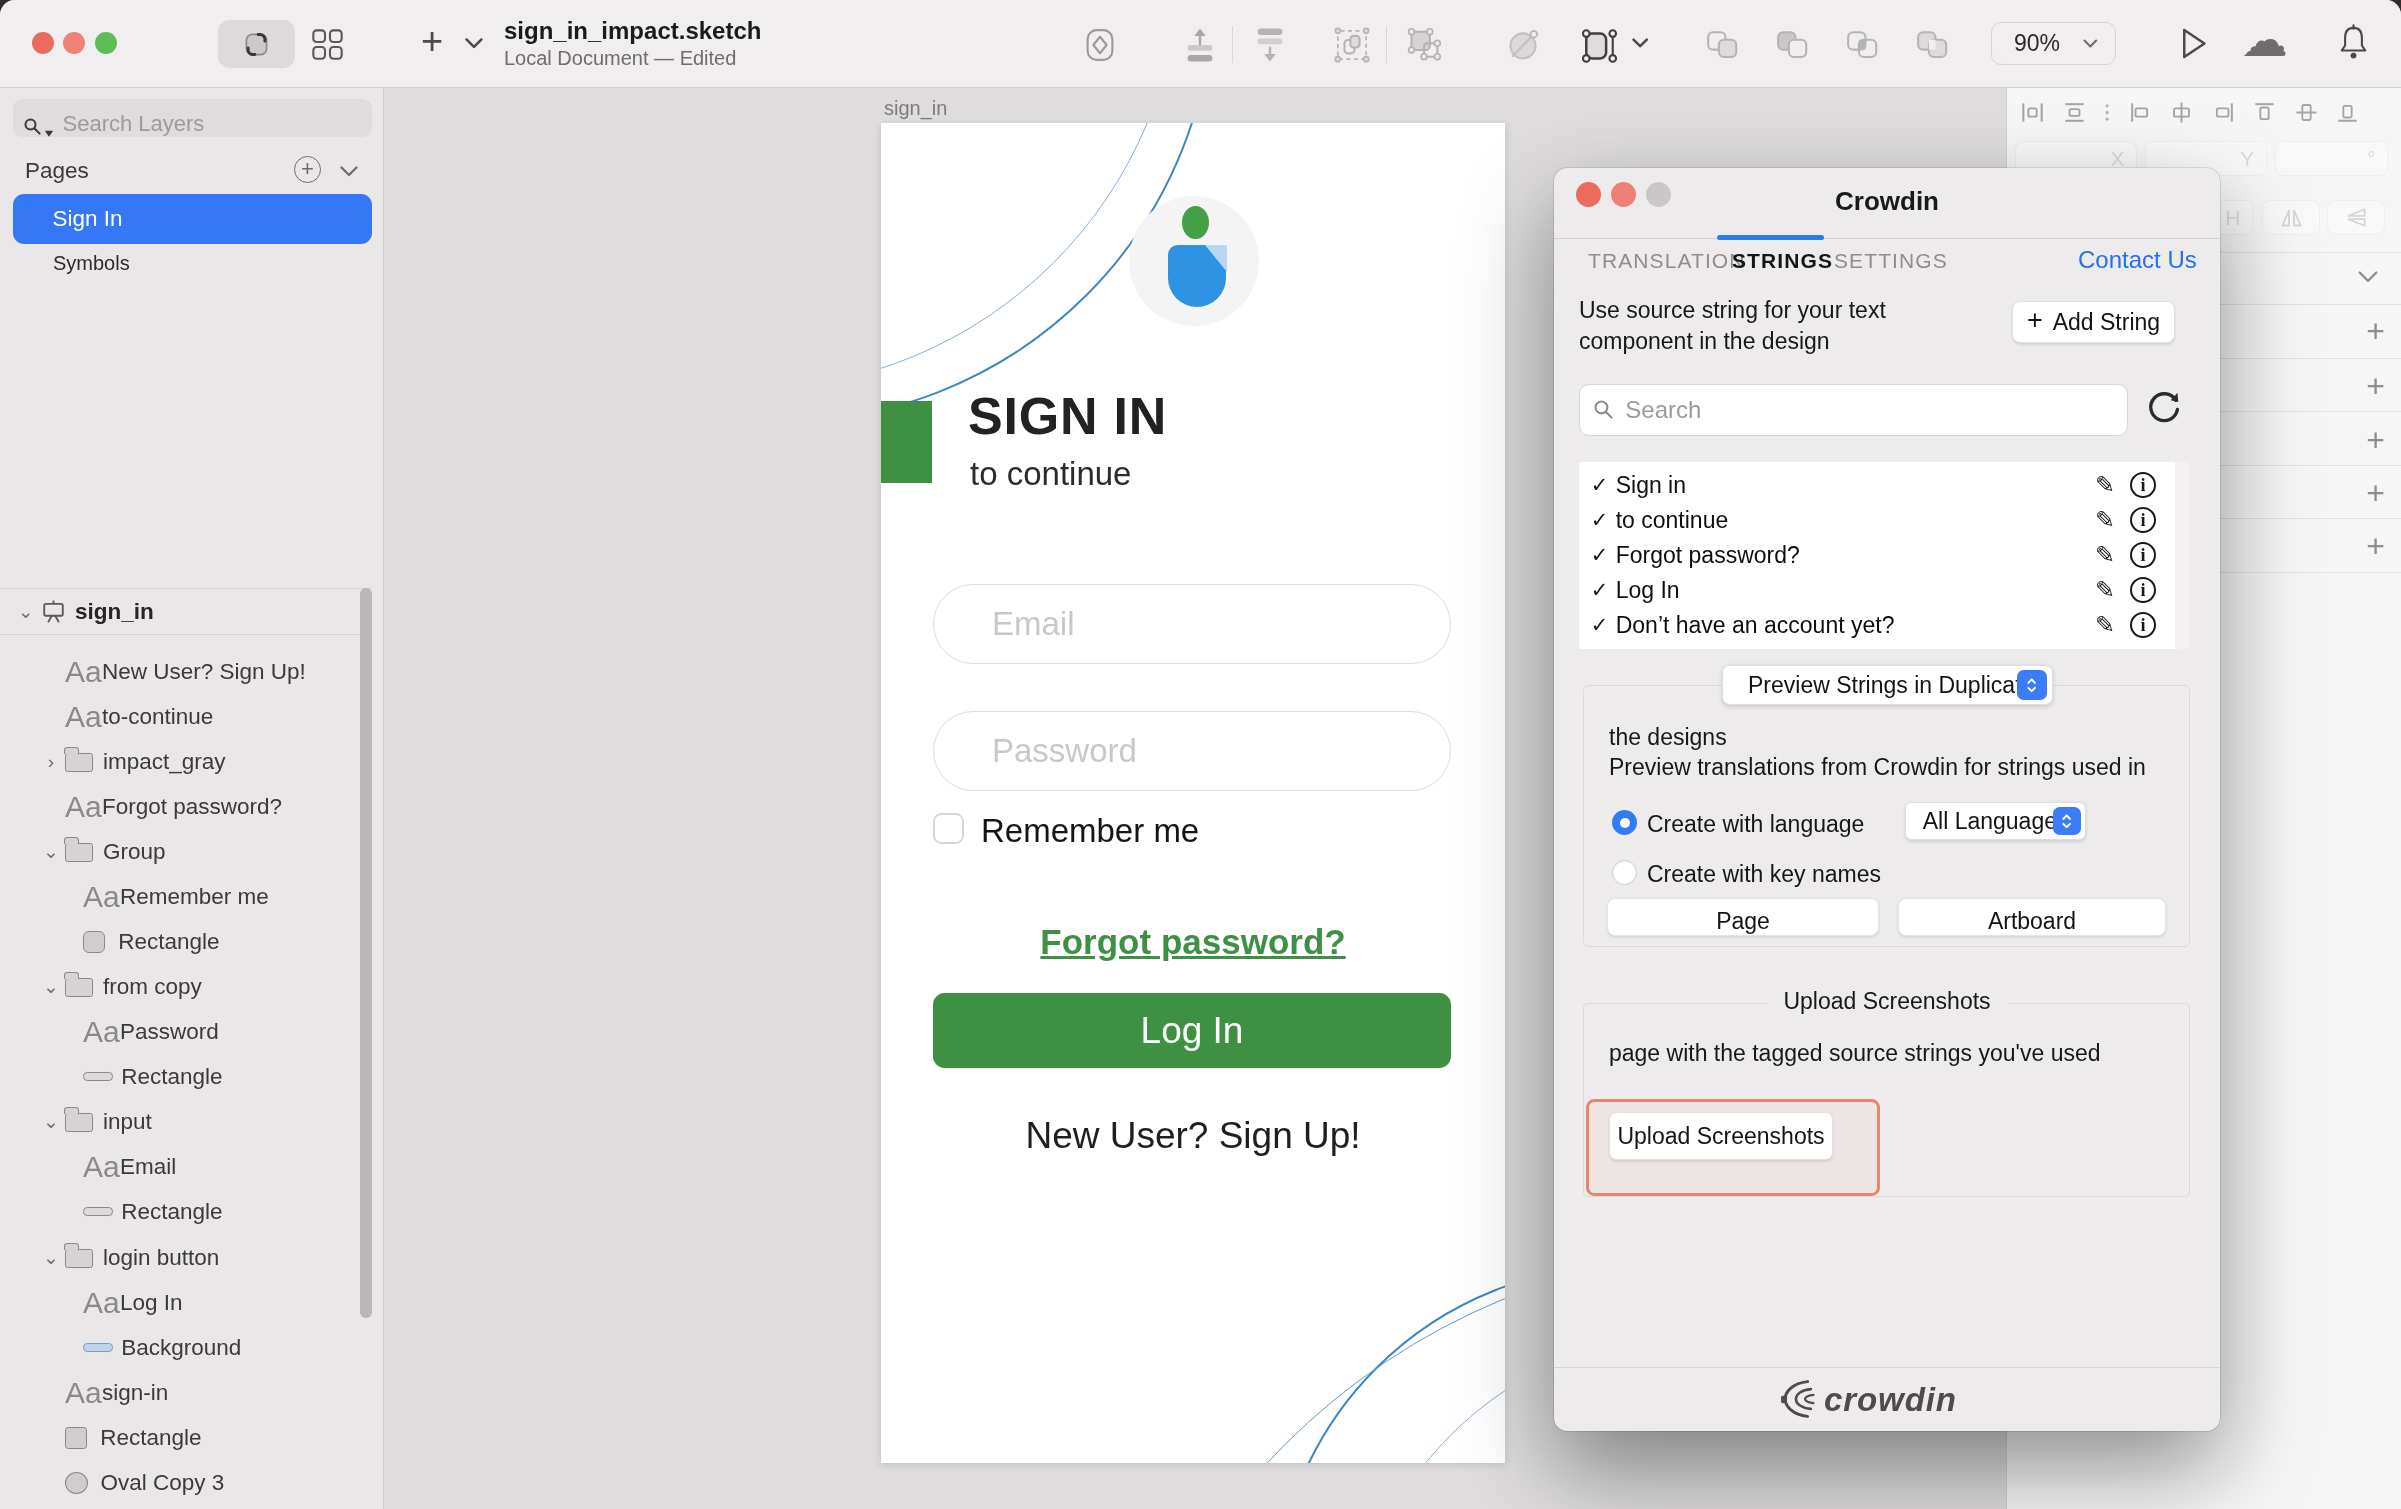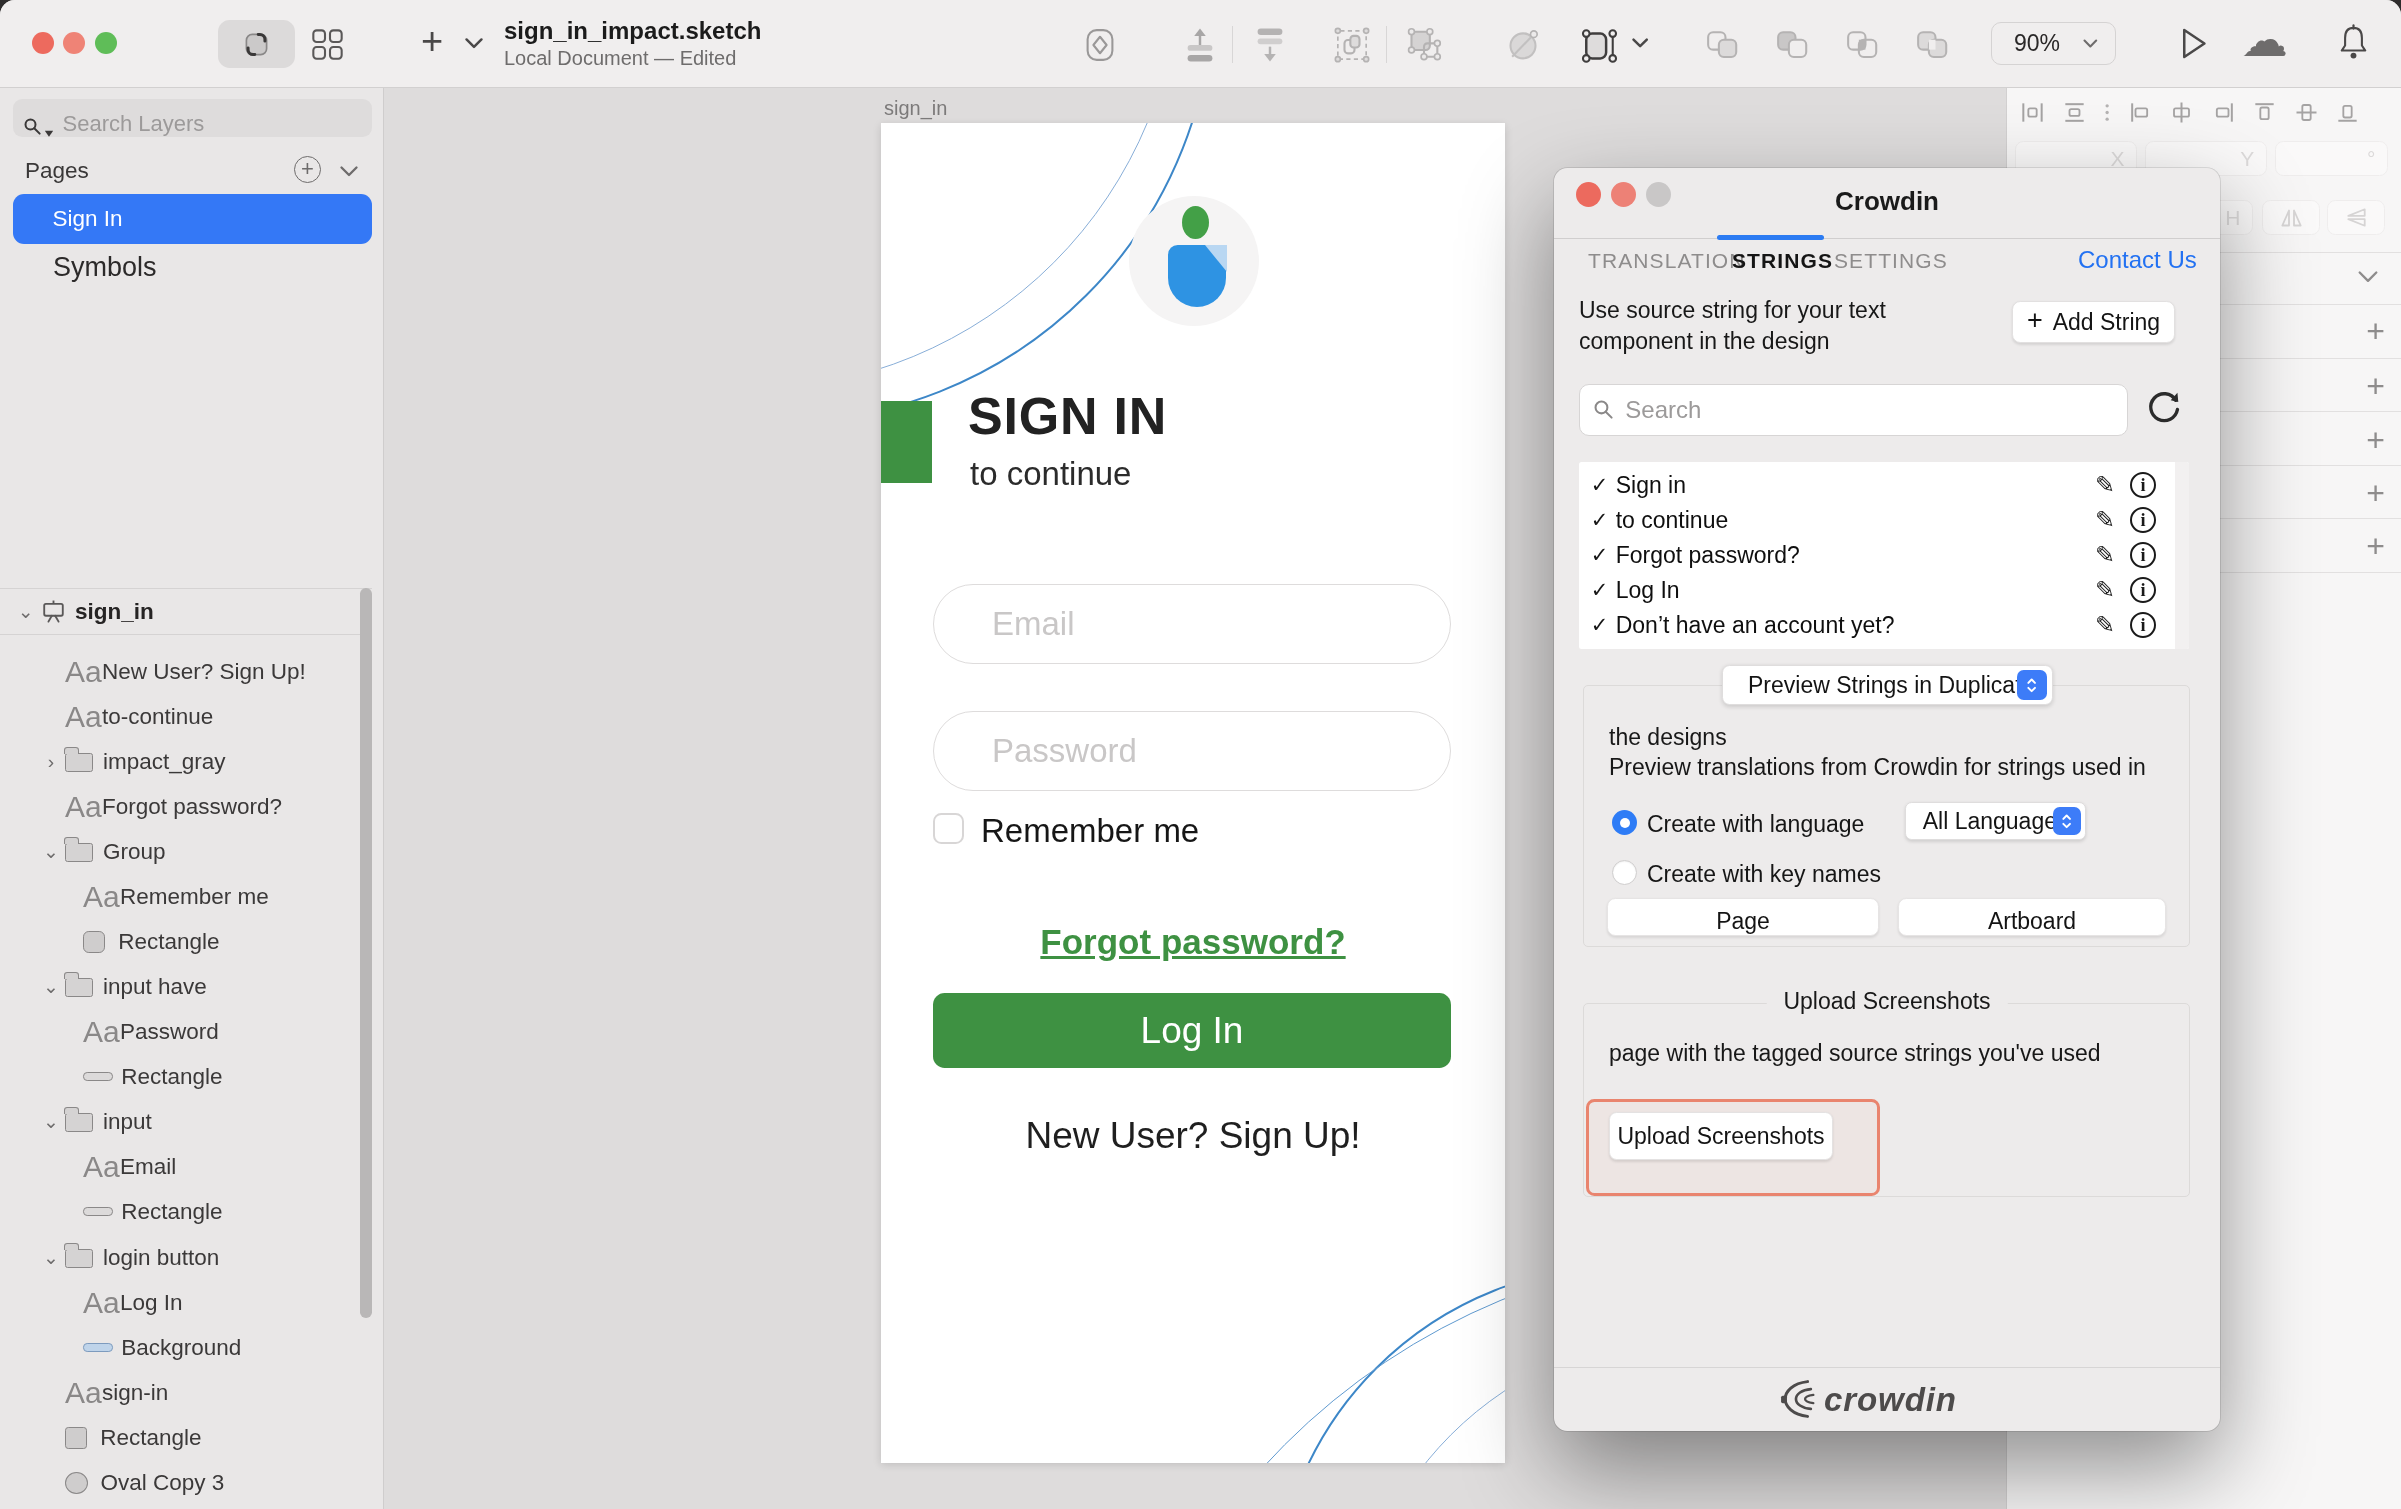--- a/index.html
+++ b/index.html
@@ -19,21 +19,21 @@
   .zoomctl { position:absolute; left:1991px; top:22px; width:125px; height:43px; border:1.3px solid #d5d3d3; border-radius:10px; display:flex; align-items:center; padding:0 16.7px 0 22px; justify-content:space-between; color:#2a2828; font-size:23px; }
 
   
   .sidebar { position:absolute; left:0; top:88px; width:384px; bottom:0; background:#e9e7e7; border-right:0.8px solid #cfcdcd; z-index:4; }
   .sb-search { position:absolute; left:12.5px; top:11px; width:359px; height:38px; background:#dedcdc; border-radius:9.2px; display:flex; align-items:flex-end; padding:0 10px; }
   .sb-search input { border:none; background:transparent; outline:none; font-size:22px; color:#3a3838; width:267px; margin-left:8.3px; font-family:inherit; }
   .sb-search input::placeholder { color:#9c9a9a; }
   .pages-label { position:absolute; left:25px; top:70px; font-size:22.5px; color:#3a3838; }
   .circle-plus { position:absolute; left:294px; top:68px; width:27px; height:27px; border:1.7px solid #6e6c6c; border-radius:50%; color:#6e6c6c; font-size:22px; line-height:23px; text-align:center; }
   .page-sel { position:absolute; left:12.5px; top:106px; width:359px; height:50px; background:#3478f6; border-radius:11px; color:#fff; font-size:22.5px; display:flex; align-items:center; padding-left:40px; }
-  .page-item { position:absolute; left:53px; top:164px; font-size:27px; color:#2c2a2a; }
+  .page-item { position:absolute; left:53px; top:164px; font-size:20px; color:#2c2a2a; }
   .layers-head { position:absolute; left:0; top:500px; width:372px; height:47px; border-top:0.8px solid #d5d3d3; border-bottom:0.8px solid #d5d3d3; display:flex; align-items:center; }
   .layers-head .hlabel { font-size:22.5px; font-weight:bold; color:#262424; margin-left:8.3px; }
   .lrow { position:absolute; width:367px; height:45px; display:flex; align-items:center; }
   .lrow .spc1 { width:37px; flex:none; }
   .lrow .spc2 { width:55px; flex:none; }
   .chev { width:28px; flex:none; text-align:center; color:#6e6c6c; font-size:19px; }
   .i-aa { width:37px; flex:none; color:#8a8888; font-size:30px; }
   .i-folder { width:28px; height:19px; flex:none; margin:1.7px 10px 0 0; position:relative; background:#d5d3d3; border:1.7px solid #8a8888; border-radius:2.5px; }
   .i-folder::before { content:''; position:absolute; top:-6.7px; left:-1.7px; width:12.5px; height:5.8px; background:#d5d3d3; border:1.7px solid #8a8888; border-bottom:none; border-radius:3.3px 3.3px 0 0; }
   .i-rrect { width:22px; height:22px; flex:none; border:1.7px solid #8a8888; background:#cfcdcd; border-radius:5.8px; margin-right:13.3px; }
@@ -310,21 +310,21 @@
     <div class="lrow" style="top:831px;">
         <span class="spc2"></span>
         <span class="chev"></span>
         <span class="i-rrect"></span>
         <span class="llabel">Rectangle</span>
       </div>
     <div class="lrow" style="top:876px;">
         <span class="spc1"></span>
         <span class="chev">⌄</span>
         <span class="i-folder"></span>
-        <span class="llabel">input have</span>
+        <span class="llabel">from copy</span>
       </div>
     <div class="lrow" style="top:921px;">
         <span class="spc2"></span>
         <span class="chev"></span>
         <span class="i-aa">Aa</span>
         <span class="llabel">Password</span>
       </div>
     <div class="lrow" style="top:966px;">
         <span class="spc2"></span>
         <span class="chev"></span>

